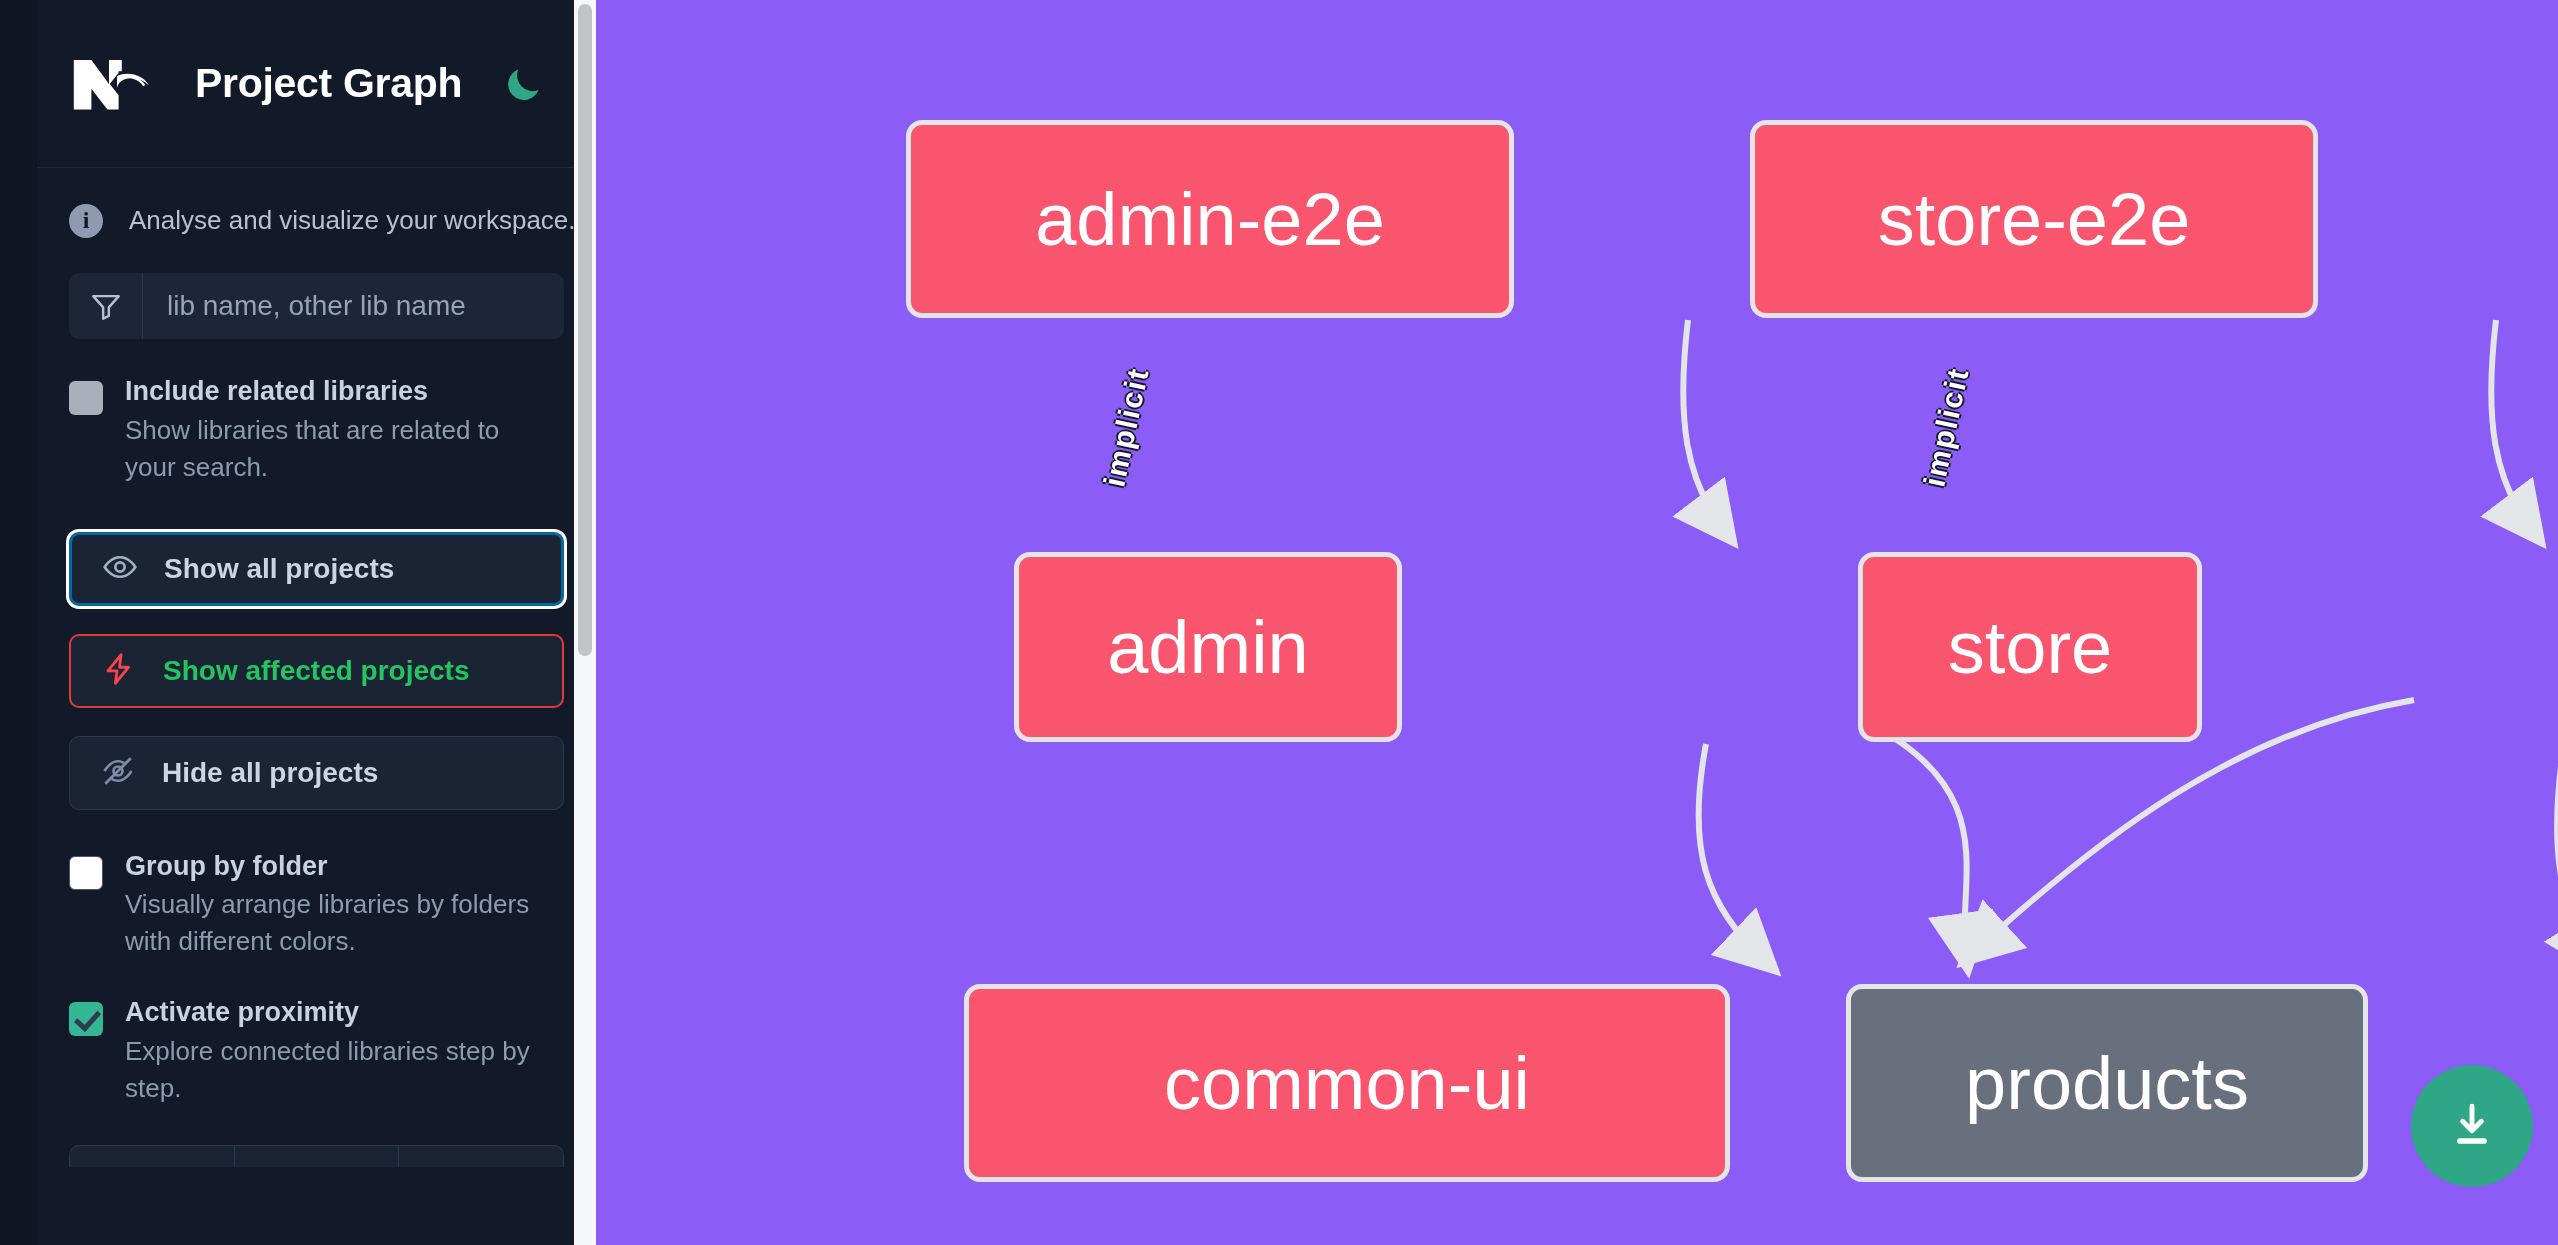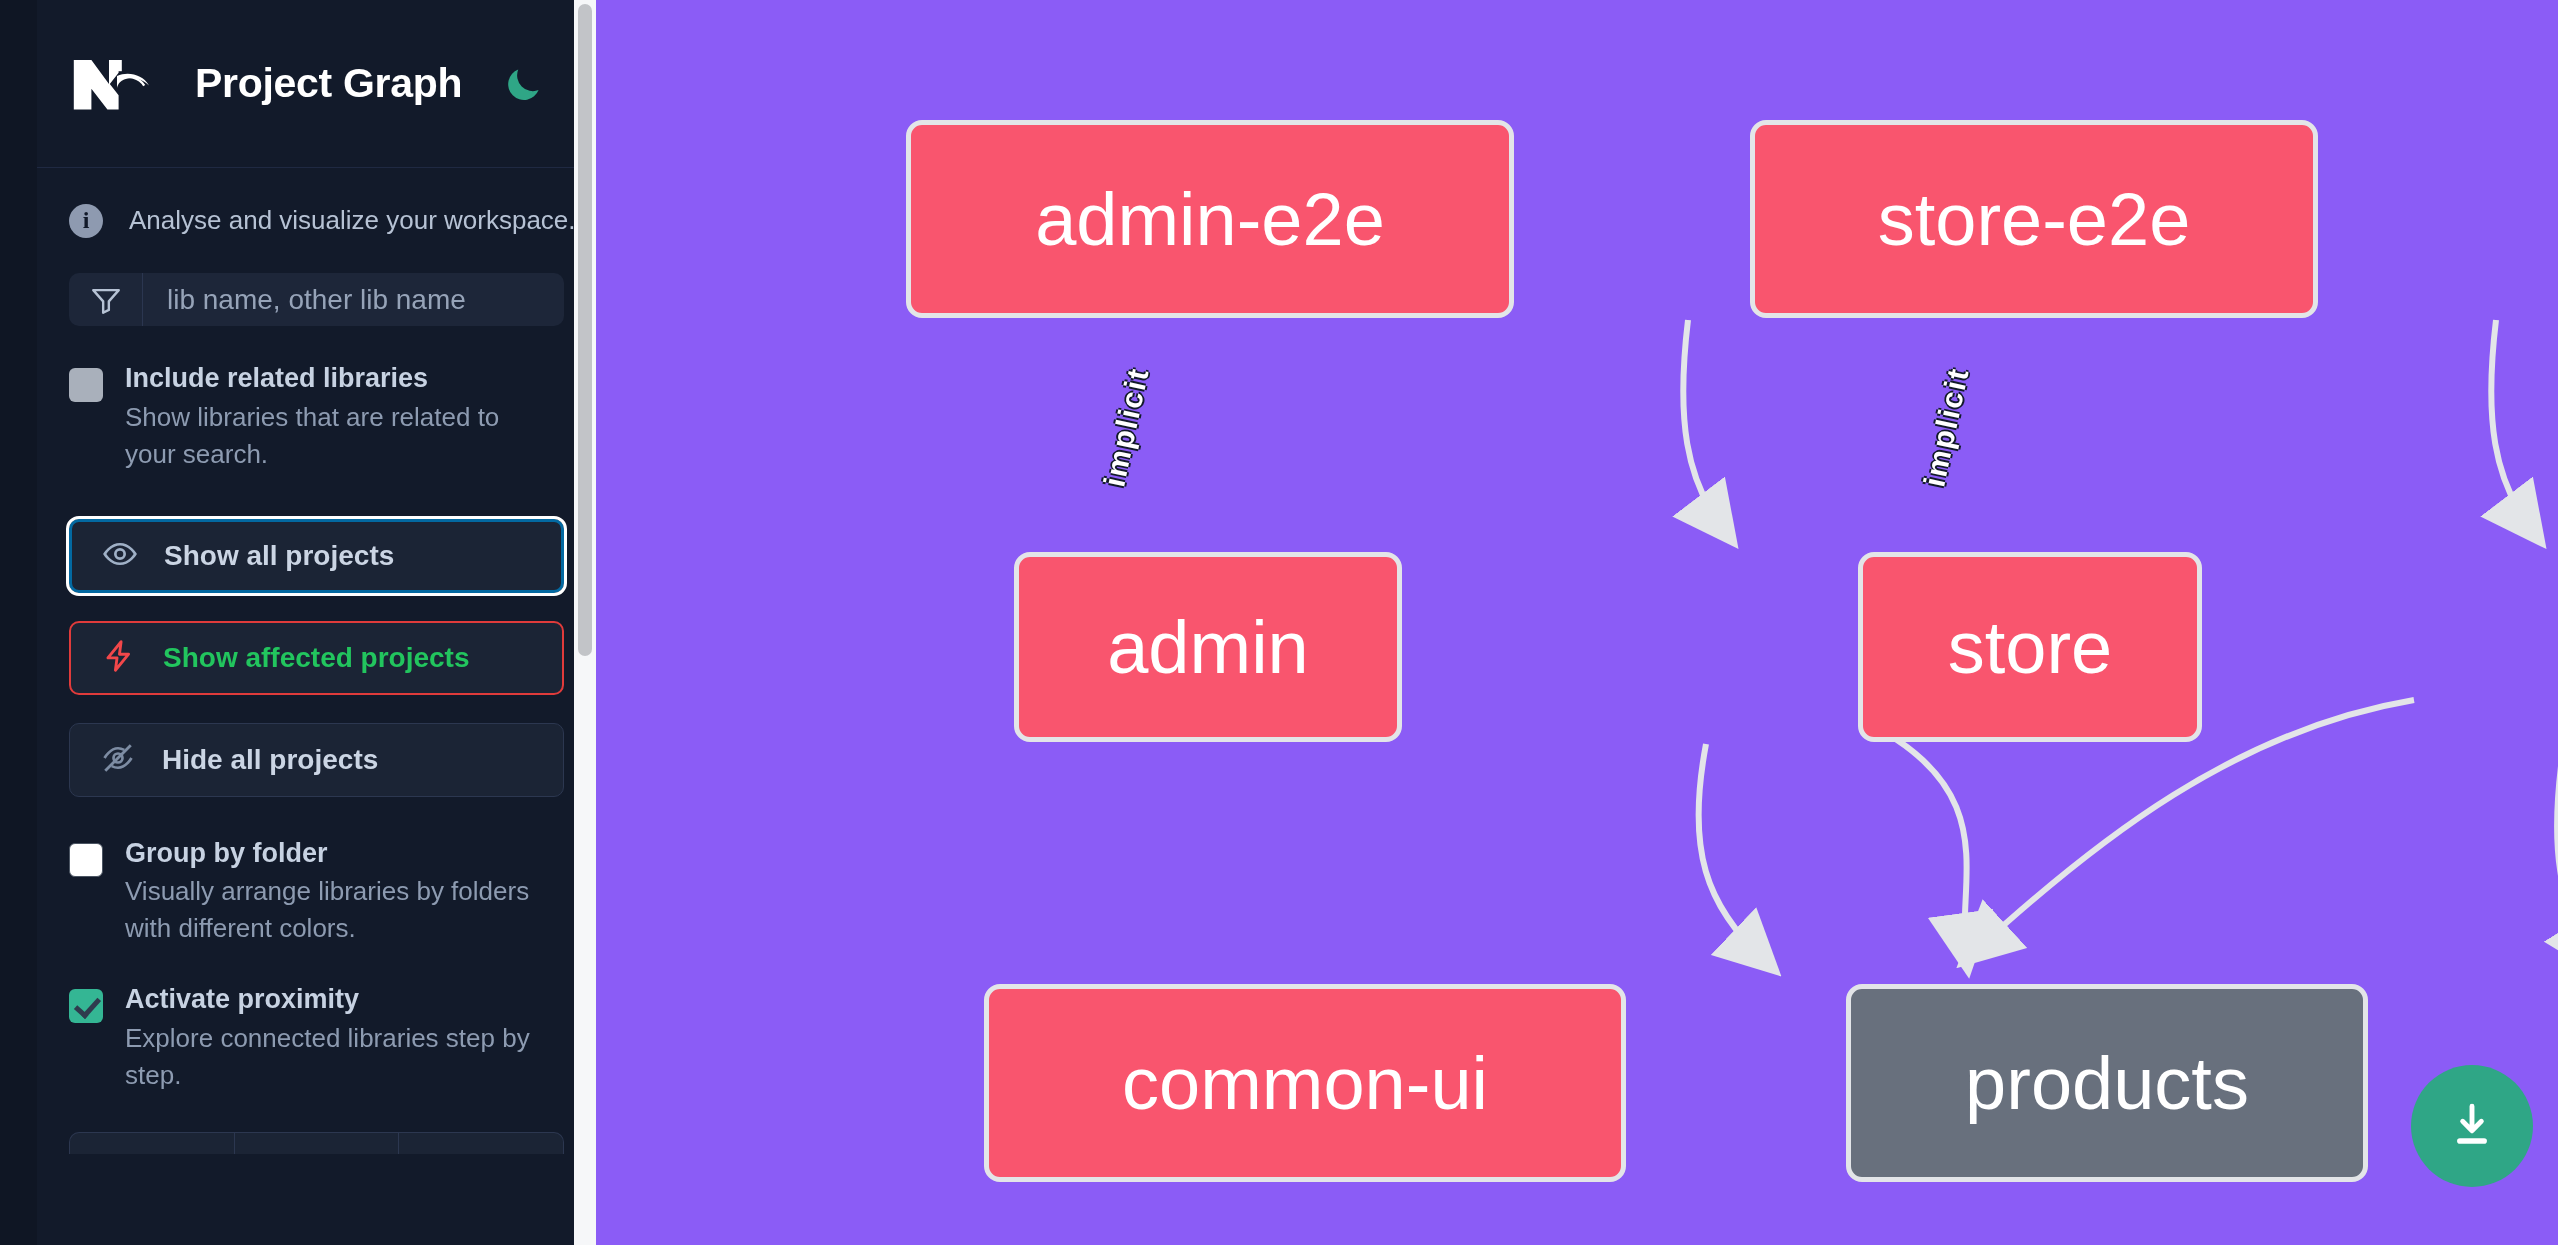--- a/index.html
+++ b/index.html
@@ -50,21 +50,21 @@
     display: flex; align-items: center; justify-content: center;
     font-family: "Liberation Serif", serif;
   }
   .tagline-text {
     margin-left: 26px; font-size: 26px; color: #B6C2D4;
     white-space: nowrap;
   }
 
   .search-box {
     display: flex; align-items: center;
-    height: 53px;
+    height: 66px;
     background: #1D2639;
     border-radius: 10px;
     overflow: hidden;
   }
   .search-icon-wrap {
     width: 74px; height: 100%;
     display: flex; align-items: center; justify-content: center;
     border-right: 1px solid #2B3650;
     flex: 0 0 74px;
   }
@@ -350,21 +350,21 @@
     </div>
 
     <div class="node red" style="left:418px; top:552px; width:388px; height:190px;">
       <span>admin</span>
     </div>
 
     <div class="node red" style="left:1262px; top:552px; width:344px; height:190px;">
       <span>store</span>
     </div>
 
-    <div class="node red" style="left:388px; top:984px; width:642px; height:198px;">
+    <div class="node red" style="left:368px; top:984px; width:766px; height:198px;">
       <span>common-ui</span>
     </div>
 
     <div class="node grey" style="left:1250px; top:984px; width:522px; height:198px;">
       <span>products</span>
     </div>
 
     <div class="edge-label" style="left:470px; top:410px; transform: rotate(-78deg);">implicit</div>
 
     <div class="edge-label" style="left:1290px; top:410px; transform: rotate(-78deg);">implicit</div>

